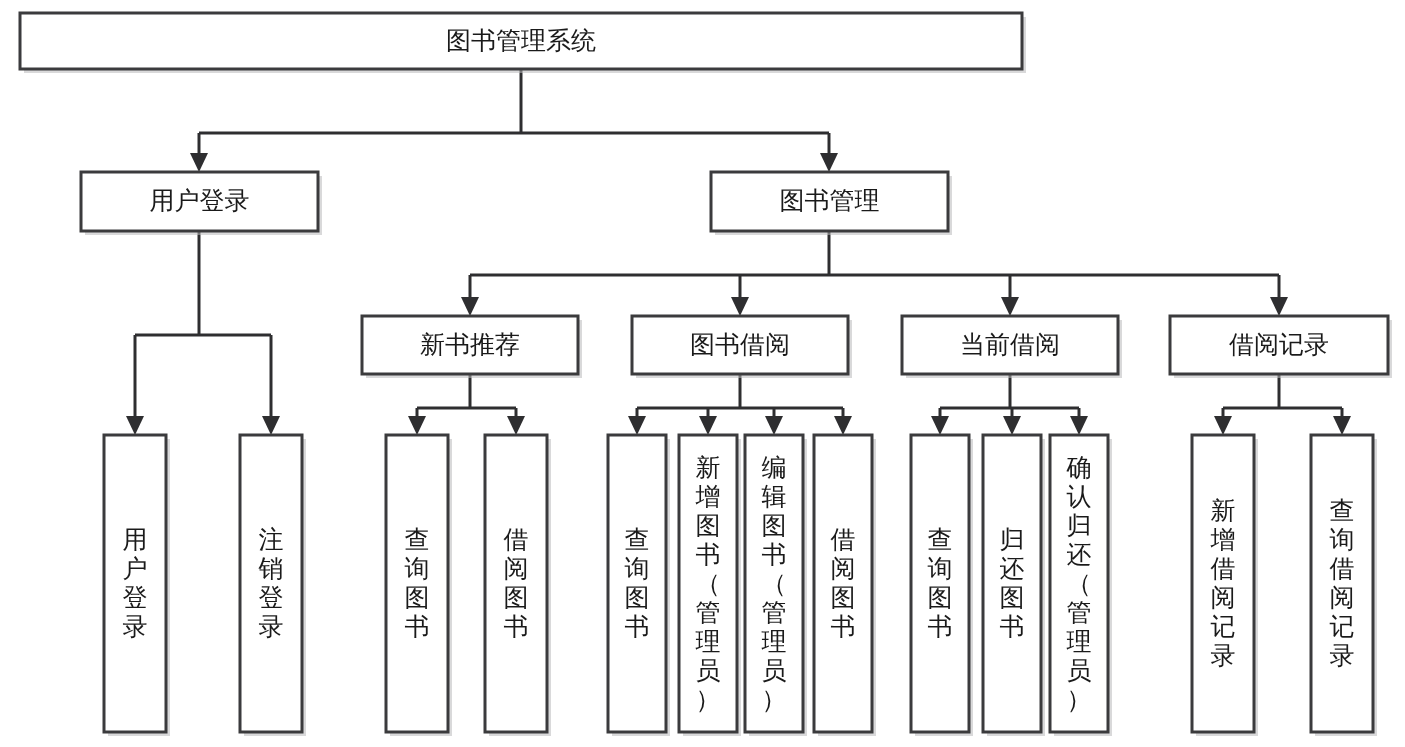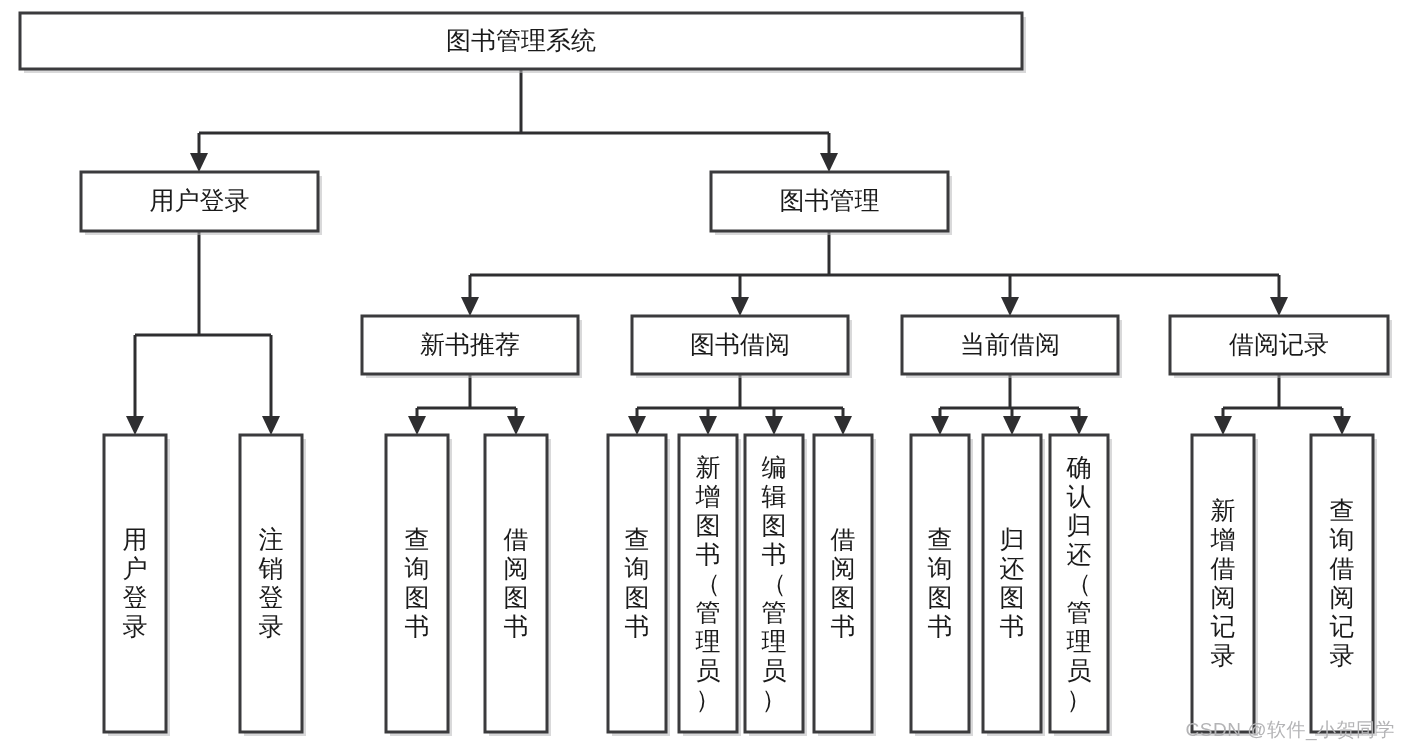--- a/index.html
+++ b/index.html
@@ -190,15 +190,14 @@
         <text x="1079" y="475.62" class="node-label-vertical"><tspan x="1079" dy="0">确</tspan><tspan x="1079" dy="29">认</tspan><tspan x="1079" dy="29">归</tspan><tspan x="1079" dy="29">还</tspan><tspan x="1079" dy="29">（</tspan><tspan x="1079" dy="29">管</tspan><tspan x="1079" dy="29">理</tspan><tspan x="1079" dy="29">员</tspan><tspan x="1079" dy="29">）</tspan></text>
         <rect x="1196" y="439" width="62" height="297" class="node-shadow"></rect>
         <rect x="1192" y="435" width="62" height="297" class="node-box"></rect>
         <text x="1223" y="519.12" class="node-label-vertical"><tspan x="1223" dy="0">新</tspan><tspan x="1223" dy="29">增</tspan><tspan x="1223" dy="29">借</tspan><tspan x="1223" dy="29">阅</tspan><tspan x="1223" dy="29">记</tspan><tspan x="1223" dy="29">录</tspan></text>
         <rect x="1315" y="439" width="62" height="297" class="node-shadow"></rect>
         <rect x="1311" y="435" width="62" height="297" class="node-box"></rect>
         <text x="1342" y="519.12" class="node-label-vertical"><tspan x="1342" dy="0">查</tspan><tspan x="1342" dy="29">询</tspan><tspan x="1342" dy="29">借</tspan><tspan x="1342" dy="29">阅</tspan><tspan x="1342" dy="29">记</tspan><tspan x="1342" dy="29">录</tspan></text>
       </g>
   </svg>
 
-  <div class="watermark">CSDN @软件_小贺同学</div>
 
 </div>
 
 </body></html>

